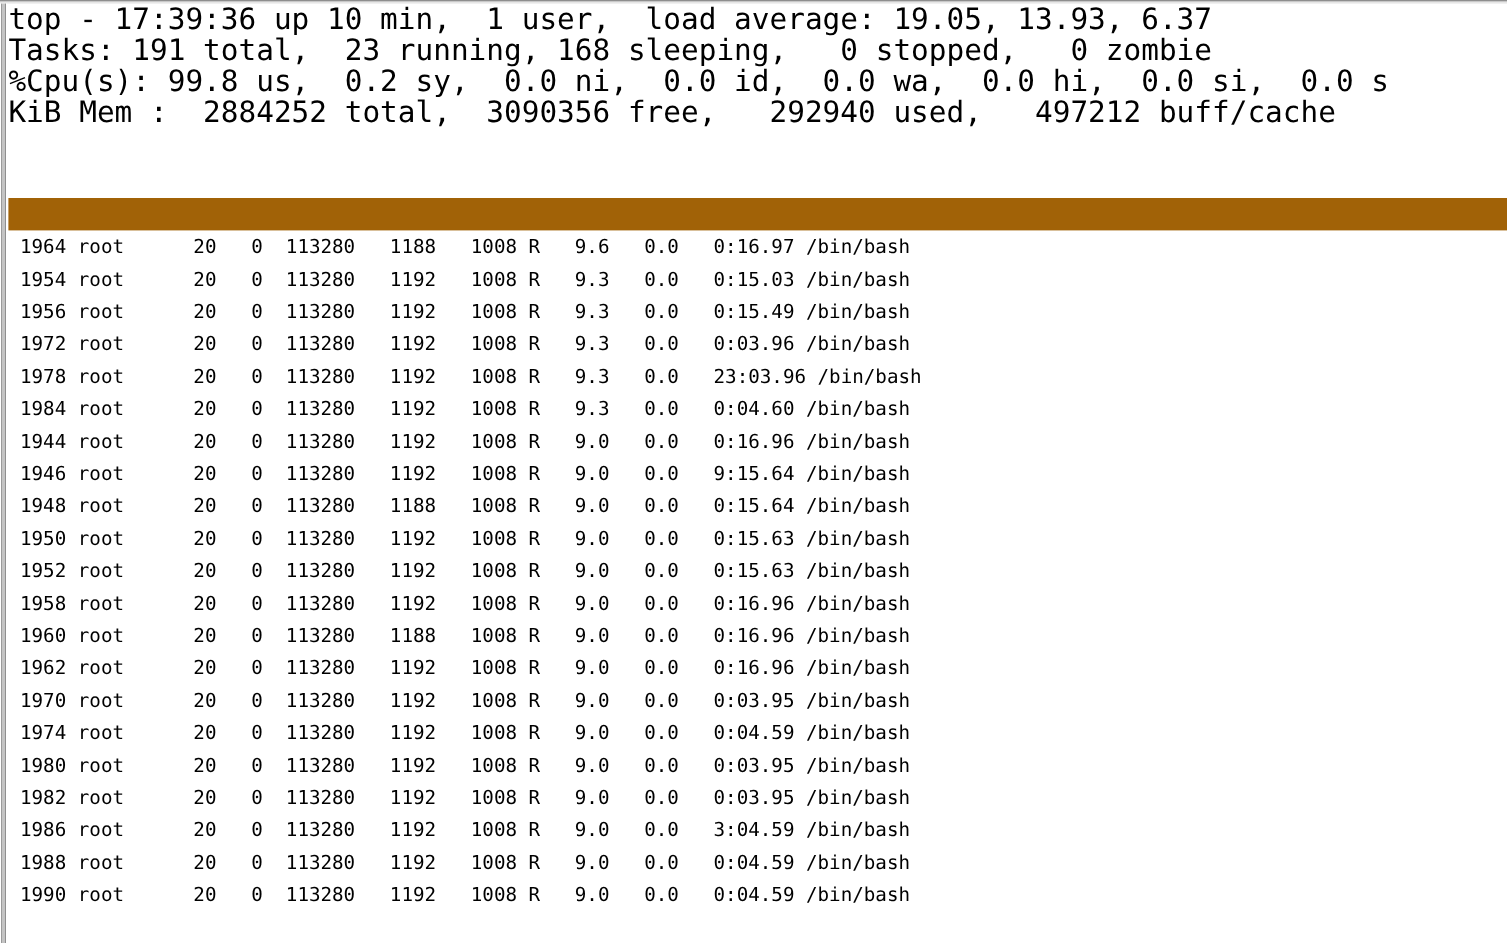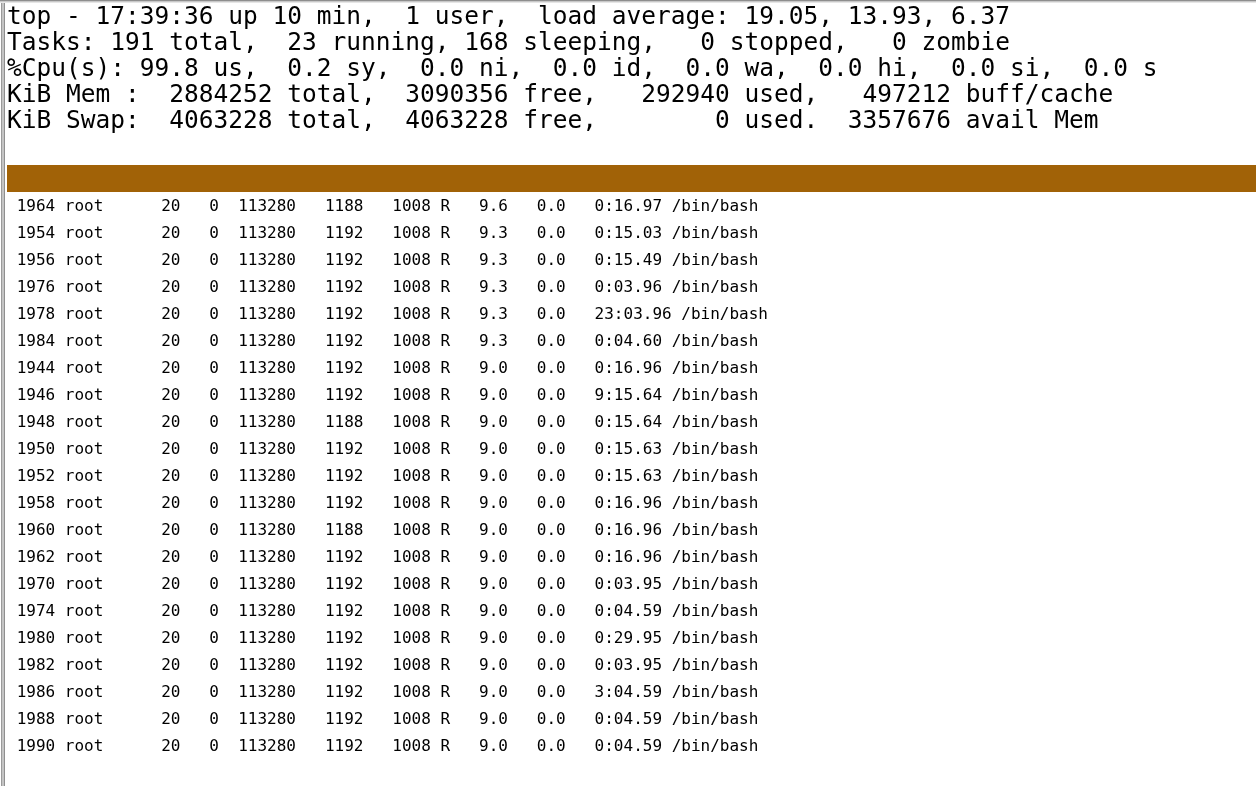--- a/index.html
+++ b/index.html
@@ -103,46 +103,45 @@
   <div id="top-border"></div>
   <div id="left-scrollbar"></div>
 
   <div id="screen">
 
     <div id="summary-block" class="summary">
       <div class="line">top - 17:39:36 up 10 min,  1 user,  load average: 19.05, 13.93, 6.37</div>
       <div class="line">Tasks: 191 total,  23 running, 168 sleeping,   0 stopped,   0 zombie</div>
       <div class="line">%Cpu(s): 99.8 us,  0.2 sy,  0.0 ni,  0.0 id,  0.0 wa,  0.0 hi,  0.0 si,  0.0 s</div>
       <div class="line">KiB Mem :  2884252 total,  3090356 free,   292940 used,   497212 buff/cache</div>
-      <div class="line">KiB Swap:  4063228 total,  4063228 free,        0 used.  3357676 avail Mem</div>
       <div id="blank-gap"></div>
     </div>
 
     <div id="col-header-bar" style="top: 162px;">
       <span class="hdr-text">  PID USER      PR  NI    VIRT    RES    SHR S  %CPU %MEM     TIME+ COMMAND</span>
     </div>
 
     <div id="proc-list" style="top: 189px;">
         <div class="proc-row"><span> 1964 root      20   0  113280   1188   1008 R   9.6   0.0   0:16.97 /bin/bash</span></div>
         <div class="proc-row"><span> 1954 root      20   0  113280   1192   1008 R   9.3   0.0   0:15.03 /bin/bash</span></div>
         <div class="proc-row"><span> 1956 root      20   0  113280   1192   1008 R   9.3   0.0   0:15.49 /bin/bash</span></div>
-        <div class="proc-row"><span> 1976 root      20   0  113280   1192   1008 R   9.3   0.0   0:03.96 /bin/bash</span></div>
+        <div class="proc-row"><span> 1972 root      20   0  113280   1192   1008 R   9.3   0.0   0:03.96 /bin/bash</span></div>
         <div class="proc-row"><span> 1978 root      20   0  113280   1192   1008 R   9.3   0.0   23:03.96 /bin/bash</span></div>
         <div class="proc-row"><span> 1984 root      20   0  113280   1192   1008 R   9.3   0.0   0:04.60 /bin/bash</span></div>
         <div class="proc-row"><span> 1944 root      20   0  113280   1192   1008 R   9.0   0.0   0:16.96 /bin/bash</span></div>
         <div class="proc-row"><span> 1946 root      20   0  113280   1192   1008 R   9.0   0.0   9:15.64 /bin/bash</span></div>
         <div class="proc-row"><span> 1948 root      20   0  113280   1188   1008 R   9.0   0.0   0:15.64 /bin/bash</span></div>
         <div class="proc-row"><span> 1950 root      20   0  113280   1192   1008 R   9.0   0.0   0:15.63 /bin/bash</span></div>
         <div class="proc-row"><span> 1952 root      20   0  113280   1192   1008 R   9.0   0.0   0:15.63 /bin/bash</span></div>
         <div class="proc-row"><span> 1958 root      20   0  113280   1192   1008 R   9.0   0.0   0:16.96 /bin/bash</span></div>
         <div class="proc-row"><span> 1960 root      20   0  113280   1188   1008 R   9.0   0.0   0:16.96 /bin/bash</span></div>
         <div class="proc-row"><span> 1962 root      20   0  113280   1192   1008 R   9.0   0.0   0:16.96 /bin/bash</span></div>
         <div class="proc-row"><span> 1970 root      20   0  113280   1192   1008 R   9.0   0.0   0:03.95 /bin/bash</span></div>
         <div class="proc-row"><span> 1974 root      20   0  113280   1192   1008 R   9.0   0.0   0:04.59 /bin/bash</span></div>
-        <div class="proc-row"><span> 1980 root      20   0  113280   1192   1008 R   9.0   0.0   0:29.95 /bin/bash</span></div>
+        <div class="proc-row"><span> 1980 root      20   0  113280   1192   1008 R   9.0   0.0   0:03.95 /bin/bash</span></div>
         <div class="proc-row"><span> 1982 root      20   0  113280   1192   1008 R   9.0   0.0   0:03.95 /bin/bash</span></div>
         <div class="proc-row"><span> 1986 root      20   0  113280   1192   1008 R   9.0   0.0   3:04.59 /bin/bash</span></div>
         <div class="proc-row"><span> 1988 root      20   0  113280   1192   1008 R   9.0   0.0   0:04.59 /bin/bash</span></div>
         <div class="proc-row"><span> 1990 root      20   0  113280   1192   1008 R   9.0   0.0   0:04.59 /bin/bash</span></div>
       </div>
 
   </div>
 </div>
 
 </body></html>

